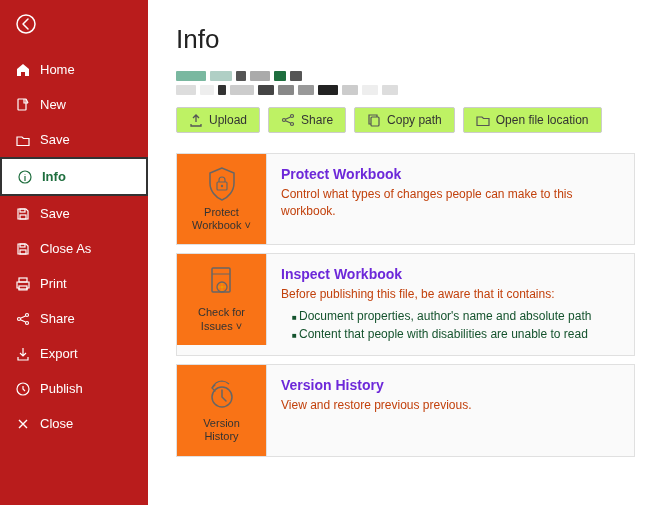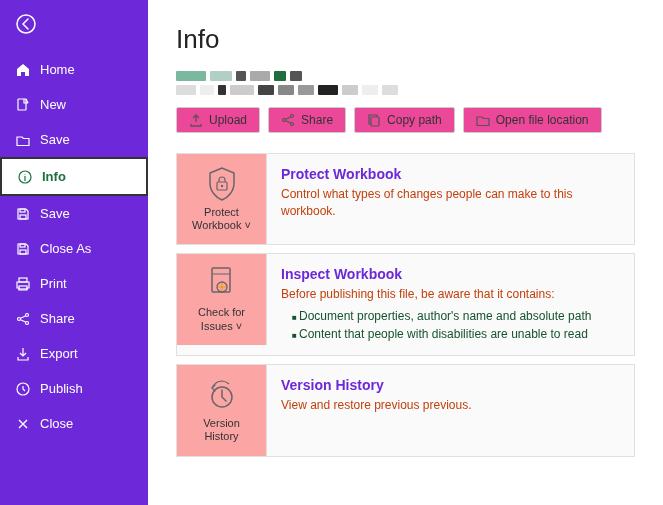--- a/index.html
+++ b/index.html
@@ -1,21 +1,21 @@
 <!DOCTYPE html>
 <html><head>
   <meta charset="utf-8">
   <style>
     * { margin: 0; padding: 0; box-sizing: border-box; }
     body { font-family: 'Segoe UI', Arial, sans-serif; width: 663px; height: 505px; overflow: hidden; display: flex; }
 
     
     .sidebar {
       width: 148px;
-      background-color: #6d28d9;
+      background-color: #b91c1c;
       height: 505px;
       display: flex;
       flex-direction: column;
       flex-shrink: 0;
     }
     .sidebar-back {
       padding: 14px 16px;
       cursor: pointer;
     }
     .sidebar-back svg { fill: white; }
@@ -73,21 +73,21 @@
       gap: 8px;
       margin-bottom: 20px;
       flex-wrap: wrap;
     }
     .action-btn {
       display: flex;
       align-items: center;
       gap: 6px;
       padding: 5px 12px;
       border: 1px solid #ccc;
-      background: #ec4899;
+      background: #bef264;
       font-size: 12px;
       cursor: pointer;
       color: #333;
       border-radius: 2px;
     }
     .action-btn svg { flex-shrink: 0; }
 
     
     .info-card {
       display: flex;
@@ -100,21 +100,21 @@
     .info-card-icon-area {
       width: 90px;
       min-height: 80px;
       display: flex;
       flex-direction: column;
       align-items: center;
       justify-content: center;
       border-right: 1px solid #e0e0e0;
       padding: 12px 8px;
       gap: 4px;
-      background: #fca5a5;
+      background: #f97316;
     }
     .info-card-icon-area svg { color: #555; }
     .info-card-icon-label {
       font-size: 11px;
       color: #333;
       text-align: center;
       line-height: 1.2;
     }
     .info-card-content {
       padding: 12px 14px;

